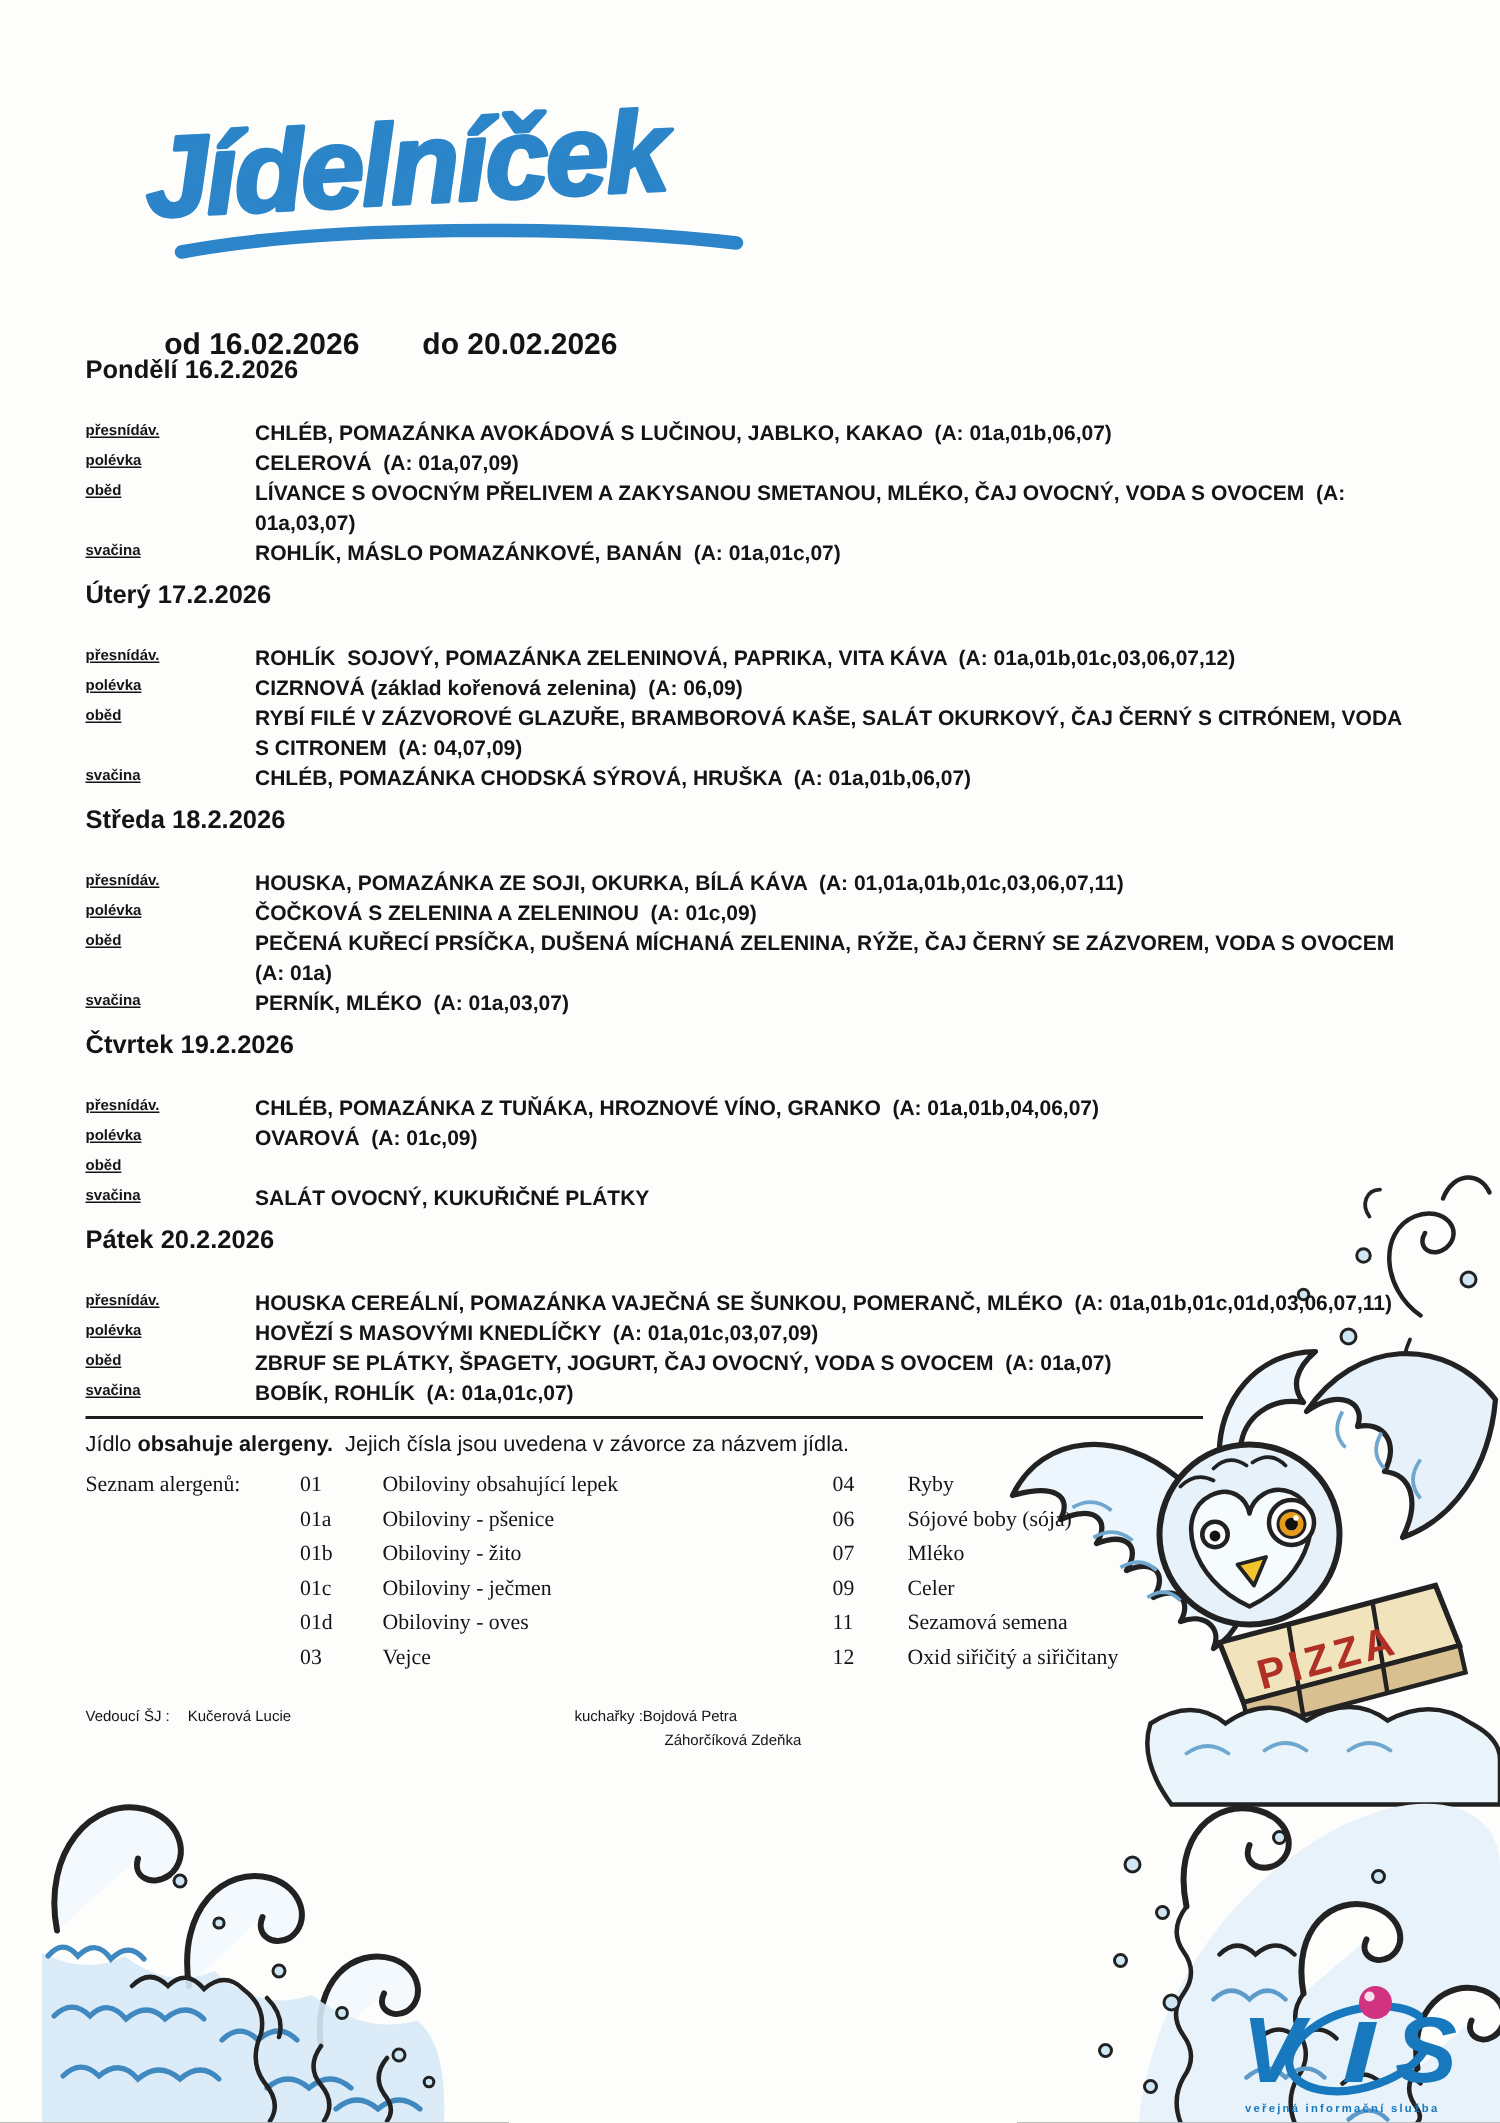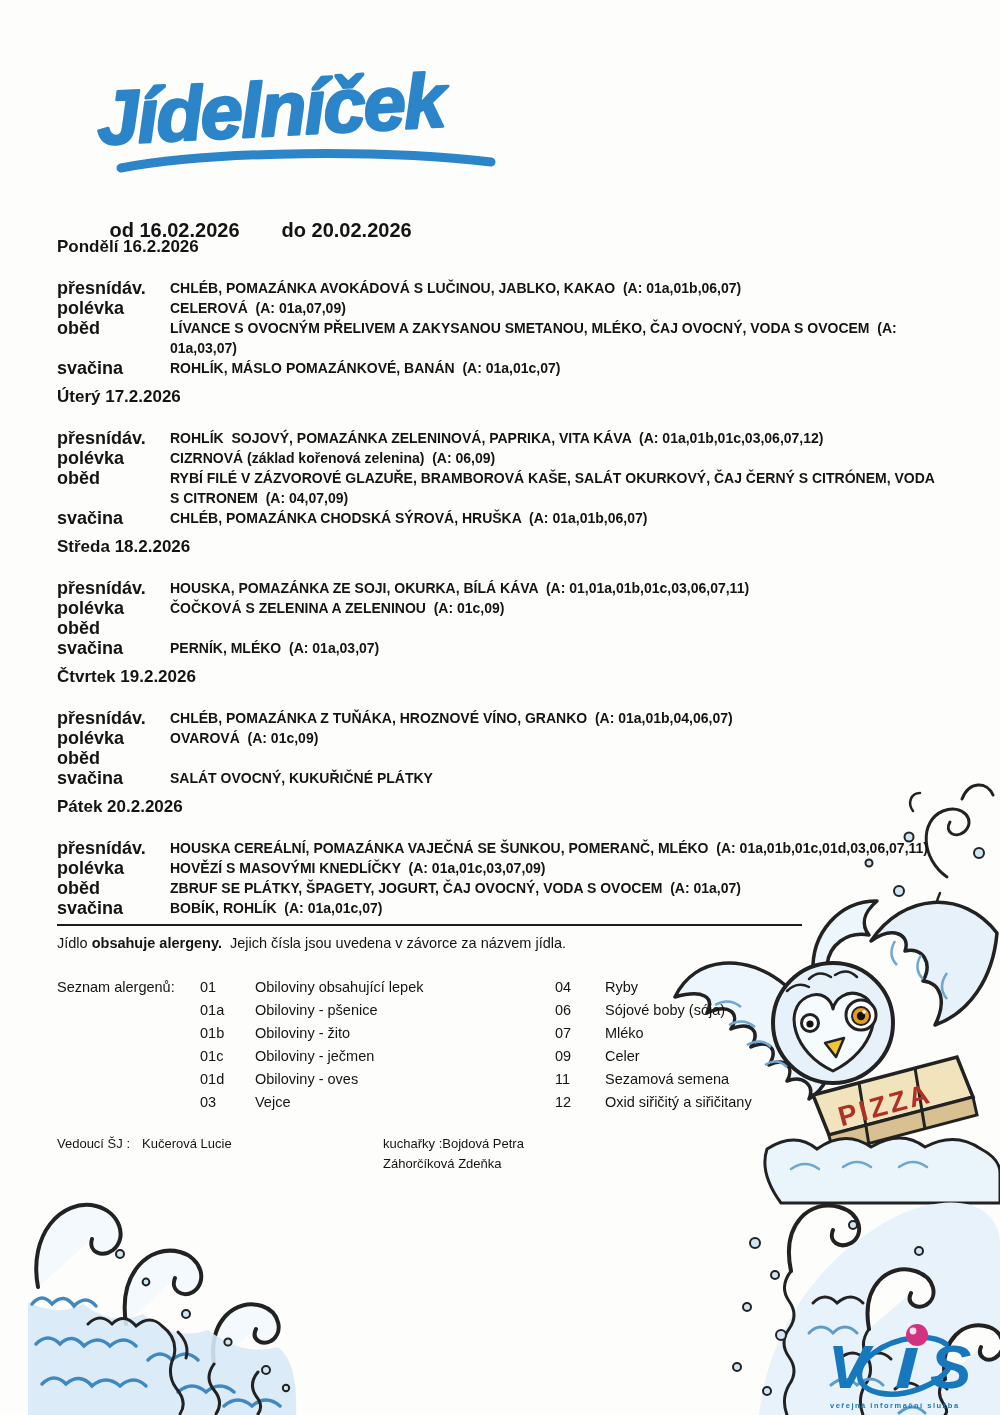--- a/index.html
+++ b/index.html
@@ -15,42 +15,42 @@
   .hdr { position:relative; height:228px; }
   .title-svg { position:absolute; left:30px; top:38px; }
   .daterange { position:absolute; left:8px; top:196px; font-size:20px; font-weight:bold; white-space:pre; }
   .daterange .to { margin-left:42px; }
 
   
   .menu { }
   .day-h { font-size:17px; font-weight:bold; margin:8px 0 20px 0; line-height:22px; }
   .day { }
   .mrow { display:flex; }
-  .lbl { flex:none; width:113px; font-size:18px; font-weight:bold; line-height:20px; }
+  .lbl { flex:none; width:113px; font-size:10px; font-weight:bold; line-height:20px;text-decoration:underline; }
   .txt { flex:1; font-size:14px; font-weight:bold; line-height:20px; white-space:pre-wrap; }
 
   .rule { width:745px; border:none; border-top:2.5px solid #1c1c1c; margin:6px 0 0 0; }
 
   
   .a-note { margin-top:9px; font-size:14.5px; }
   .a-note b { font-weight:bold; }
-  .a-table { margin-top:25px; }
+  .a-table { margin-top:8px;font-family:Liberation Serif, serif; }
   .arow { display:flex; font-size:14.5px; line-height:23px; }
   .a-lbl { flex:none; width:143px; }
   .a-code1 { flex:none; width:55px; }
   .a-name1 { flex:none; width:300px; }
   .a-code2 { flex:none; width:50px; }
   .a-name2 { flex:1; }
 
   
-  .footer { position:relative; margin-top:22px; height:70px; font-size:13px; }
+  .footer { position:relative; margin-top:22px; height:70px; font-size:10px; }
   .mgr { position:absolute; left:0; top:0; }
   .mgr .name { margin-left:12px; }
   .cooks { position:absolute; left:326px; top:0; }
-  .cookline2 { margin-top:5px; }
+  .cookline2 { margin-left:60px; margin-top:5px; }
 </style>
 </head>
 <body>
 
 <div class="page">
 
   <svg class="illu" style="left:28px; top:1192px;" width="302" height="223" viewBox="0 0 302 223">
     <g fill="none" stroke="#222" stroke-width="4" stroke-linecap="round">
       <path d="M10,95 C0,42 34,6 68,14 C92,20 100,46 85,58 C74,66 60,60 64,47" fill="#f3f9fd"></path>
       <path d="M98,132 C90,80 122,52 152,60 C174,66 180,90 165,100 C154,106 142,98 147,86" fill="#f3f9fd"></path>
@@ -230,20 +230,21 @@
           <div class="mrow">
             <span class="lbl">přesnídáv.</span>
             <span class="txt">HOUSKA, POMAZÁNKA ZE SOJI, OKURKA, BÍLÁ KÁVA  (A: 01,01a,01b,01c,03,06,07,11)</span>
           </div>
           <div class="mrow">
             <span class="lbl">polévka</span>
             <span class="txt">ČOČKOVÁ S ZELENINA A ZELENINOU  (A: 01c,09)</span>
           </div>
           <div class="mrow">
             <span class="lbl">oběd</span>
+            <span class="txt">PEČENÁ KUŘECÍ PRSÍČKA, DUŠENÁ MÍCHANÁ ZELENINA, RÝŽE, ČAJ ČERNÝ SE ZÁZVOREM, VODA S OVOCEM  (A: 01a)</span>
           </div>
           <div class="mrow">
             <span class="lbl">svačina</span>
             <span class="txt">PERNÍK, MLÉKO  (A: 01a,03,07)</span>
           </div>
         </section>
         <section class="day">
           <h2 class="day-h">Čtvrtek 19.2.2026</h2>
           <div class="mrow">
             <span class="lbl">přesnídáv.</span>

